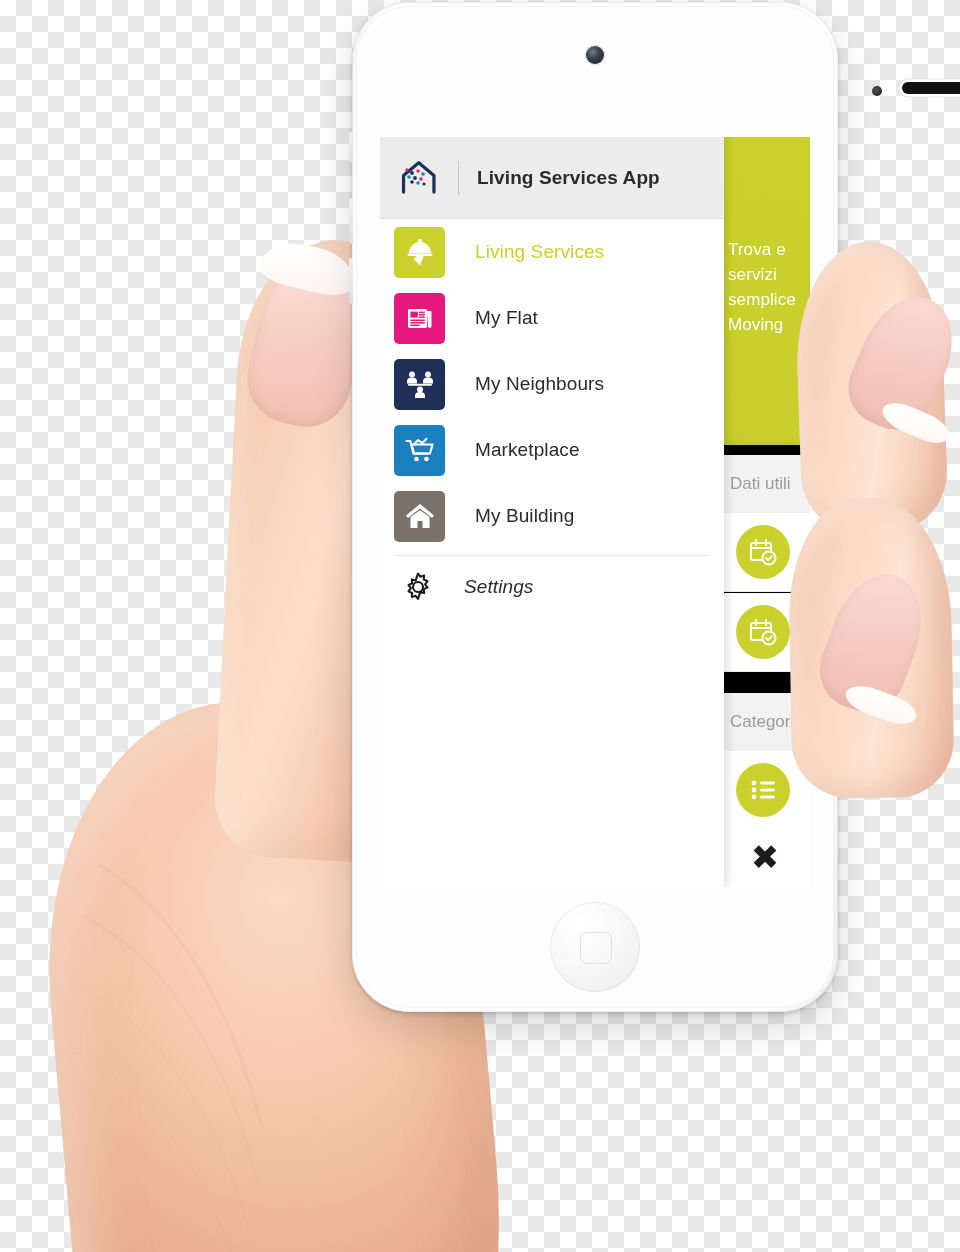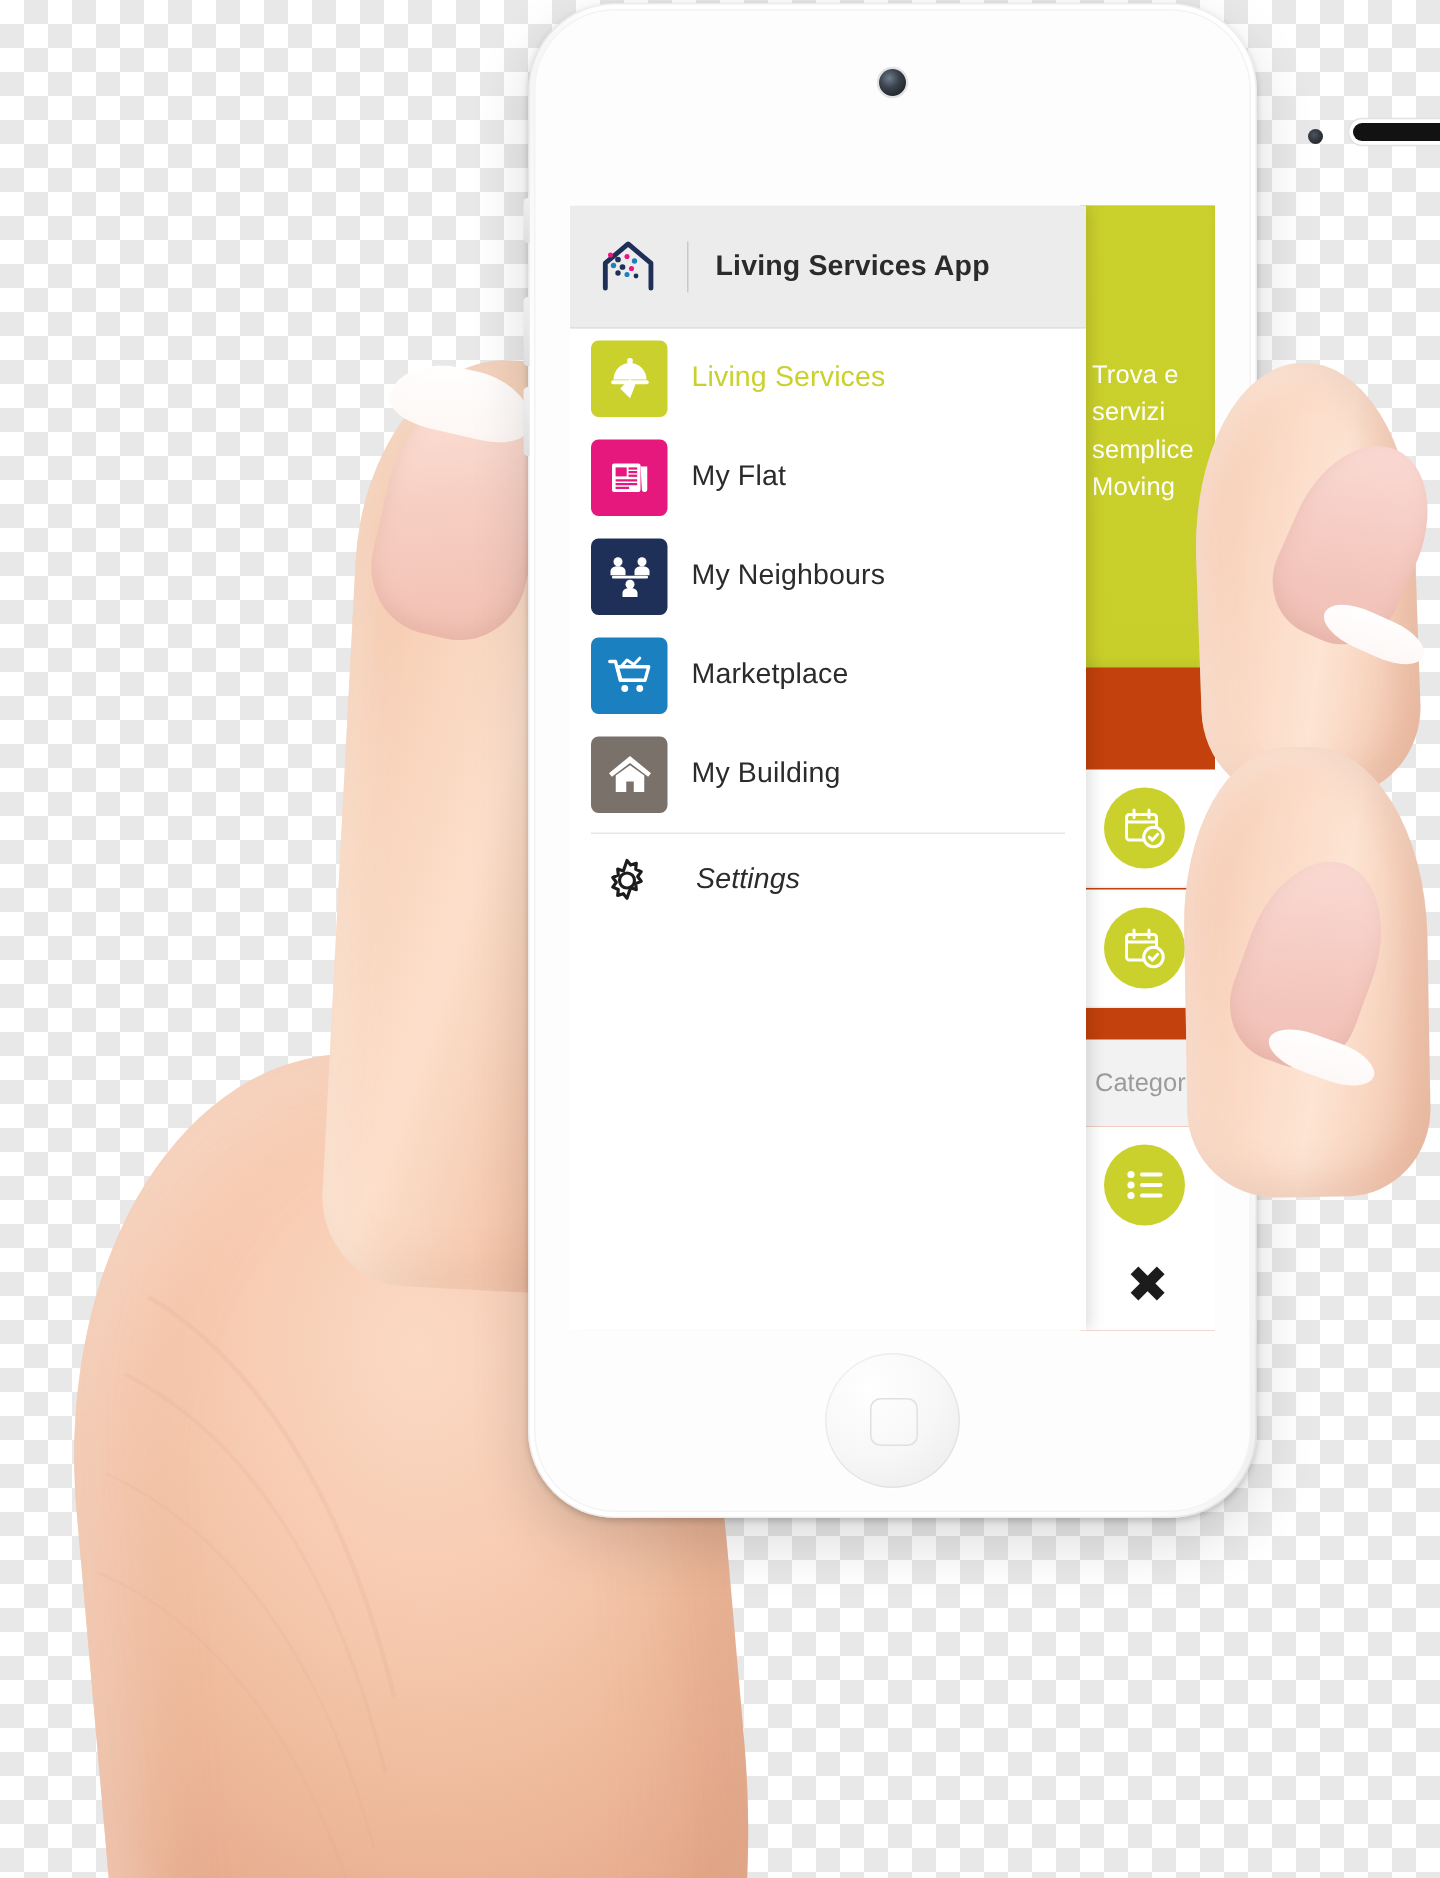--- a/index.html
+++ b/index.html
@@ -90,21 +90,21 @@
   .home-btn{position:absolute;left:50%;top:900px;margin-left:-45px;width:90px;height:90px;border-radius:50%;
     background:radial-gradient(circle at 34% 26%,#ffffff 0%,#f7f7f7 52%,#e9e9e9 100%);
     box-shadow:inset 0 0 0 1px rgba(0,0,0,.055), 0 1px 2px rgba(255,255,255,.85);}
   .home-sq{position:absolute;left:50%;top:50%;width:30px;height:30px;margin:-15px 0 0 -15px;
     border-radius:7px;border:1.6px solid #e0e0e0;}
 
   
   .screen{position:absolute;left:28px;top:135px;width:430px;height:750px;overflow:hidden;background:#ffffff;}
 
   
-  .bgpage{position:absolute;left:340px;top:0;width:90px;height:750px;background:#c2410c;}
+  .bgpage{position:absolute;left:340px;top:0;width:90px;height:750px;background:#000000;}
   .promo{position:absolute;left:0;top:0;width:90px;height:308px;
     background:linear-gradient(180deg,#cbd12c 0%,#c9cf2a 100%);
     box-shadow:inset 0 -3px 8px rgba(0,0,0,.05);}
   .promo-txt{position:absolute;left:8px;top:100px;width:110px;color:#ffffff;
     font-size:17px;line-height:25px;letter-spacing:.1px;white-space:nowrap;}
   .promo-txt b{font-weight:400;}
   .sec-hd{position:absolute;left:0;width:90px;height:58px;background:#f2f2f2;
     color:#9b9b9b;font-size:17px;line-height:58px;padding-left:10px;box-sizing:border-box;white-space:nowrap;}
   .sh1{top:318px;} .sh2{top:556px;}
   .bg-row{position:absolute;left:0;width:90px;height:78px;background:#ffffff;border-bottom:1px solid #efefef;}
@@ -119,21 +119,21 @@
   .drawer{position:absolute;left:0;top:0;width:344px;height:750px;background:#ffffff;
     box-shadow:3px 0 10px rgba(0,0,0,.13);}
   .dhead{height:82px;background:#ececec;display:flex;align-items:center;padding-left:18px;
     border-bottom:1px solid #e0e0e0;box-sizing:border-box;}
   .logo{width:44px;height:44px;flex:0 0 44px;}
   .hsep{width:1px;height:34px;background:#c9c9c9;margin:0 18px 0 16px;}
   .dtitle{font-size:19px;font-weight:700;color:#2b2b2b;letter-spacing:.1px;}
 
   .mi{height:66px;display:flex;align-items:center;padding-left:14px;box-sizing:border-box;}
   .tile{width:51px;height:51px;border-radius:5px;flex:0 0 51px;display:flex;align-items:center;justify-content:center;}
-  .mlabel{margin-left:16px;font-size:19px;color:#2b2b2b;letter-spacing:.1px;}
+  .mlabel{margin-left:30px;font-size:19px;color:#2b2b2b;letter-spacing:.1px;}
   .mi.active .mlabel{color:#cbd12c;}
   .divider{height:1px;background:#e6e6e6;margin:6px 14px 0 14px;}
   .mi.settings{height:62px;padding-left:20px;font-style:italic;}
   .gear{width:36px;height:36px;flex:0 0 36px;}
   .mi.settings .mlabel{margin-left:28px;}
 
   svg{display:block;}
 </style>
 </head>
 <body>
@@ -168,20 +168,21 @@
       <div class="bgpage">
         <div class="promo">
           <div class="promo-txt">
             <div>Trova e</div>
             <div><b>servizi</b></div>
             <div>semplice</div>
             <div><b>Moving</b></div>
           </div>
         </div>
 
+        <div class="sec-hd sh1">Dati utili</div>
 
         <div class="bg-row br1">
           <div class="circ">
             <svg width="30" height="30" viewBox="0 0 30 30">
               <rect x="3" y="6" width="20" height="17" rx="2" fill="none" stroke="#fff" stroke-width="2"></rect>
               <path d="M3 11h20" stroke="#fff" stroke-width="2"></path>
               <path d="M8 3v5M18 3v5" stroke="#fff" stroke-width="2" stroke-linecap="round"></path>
               <circle cx="21" cy="21" r="6.5" fill="#cbd12c" stroke="#fff" stroke-width="2"></circle>
               <path d="M18.2 21.1l2 2 3.6-3.9" stroke="#fff" stroke-width="2" fill="none" stroke-linecap="round" stroke-linejoin="round"></path>
             </svg>

